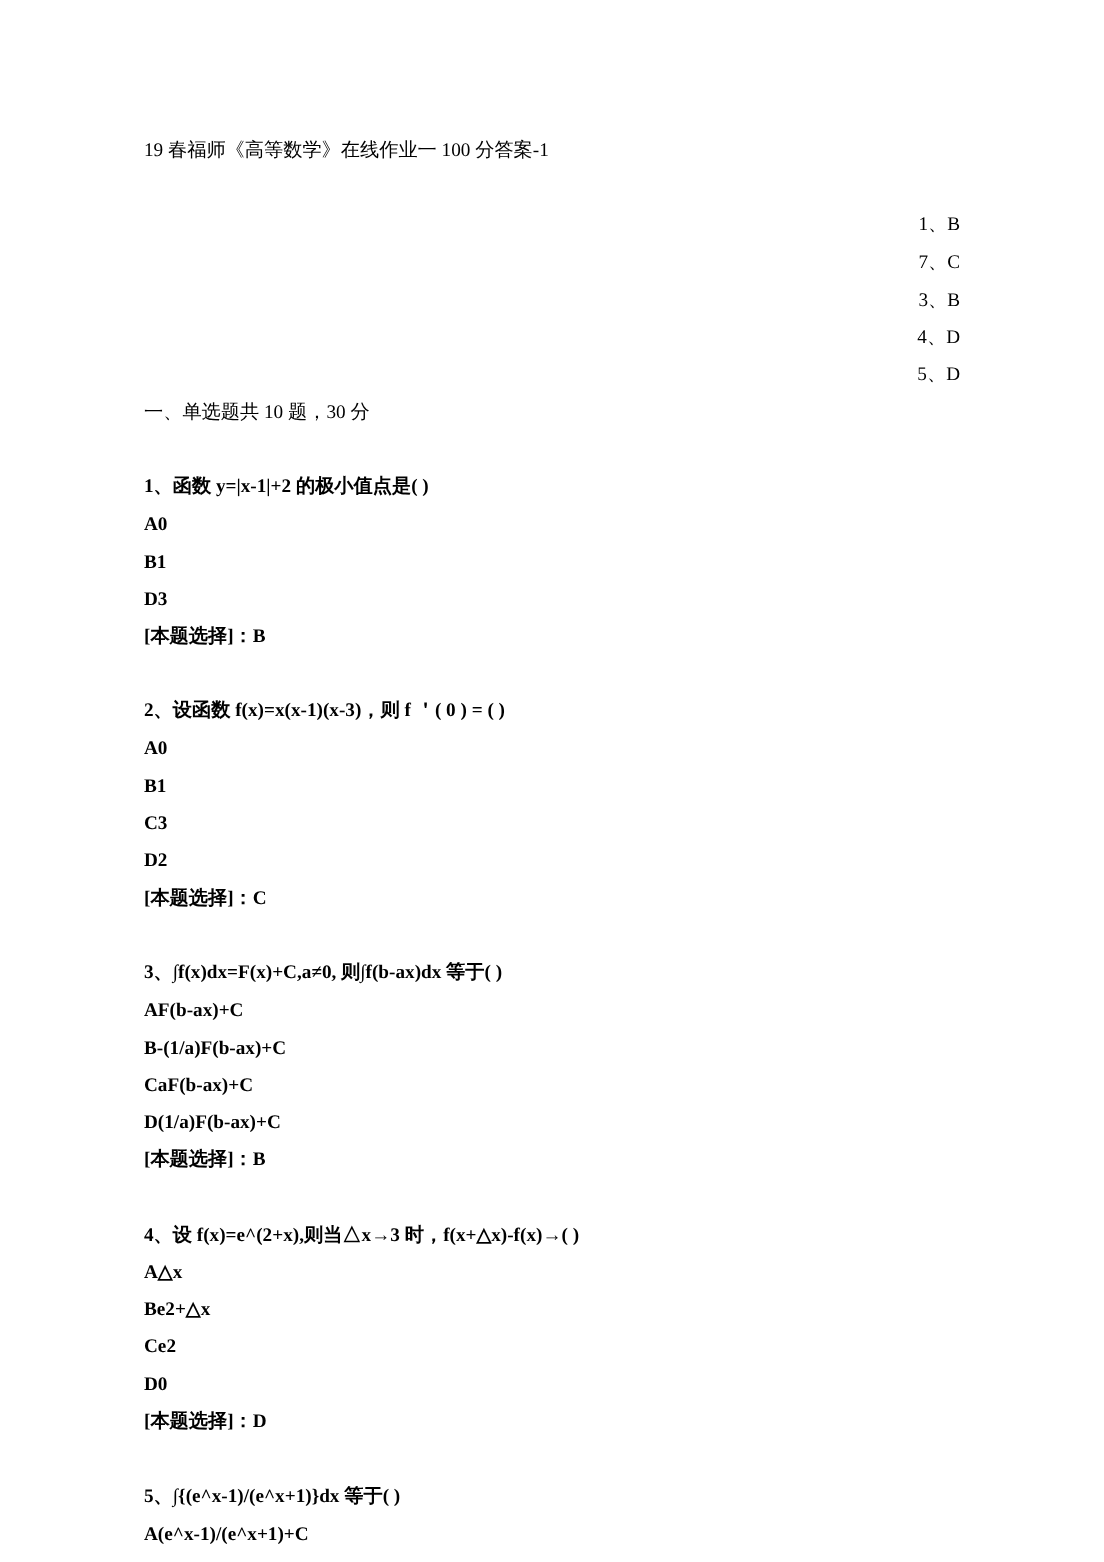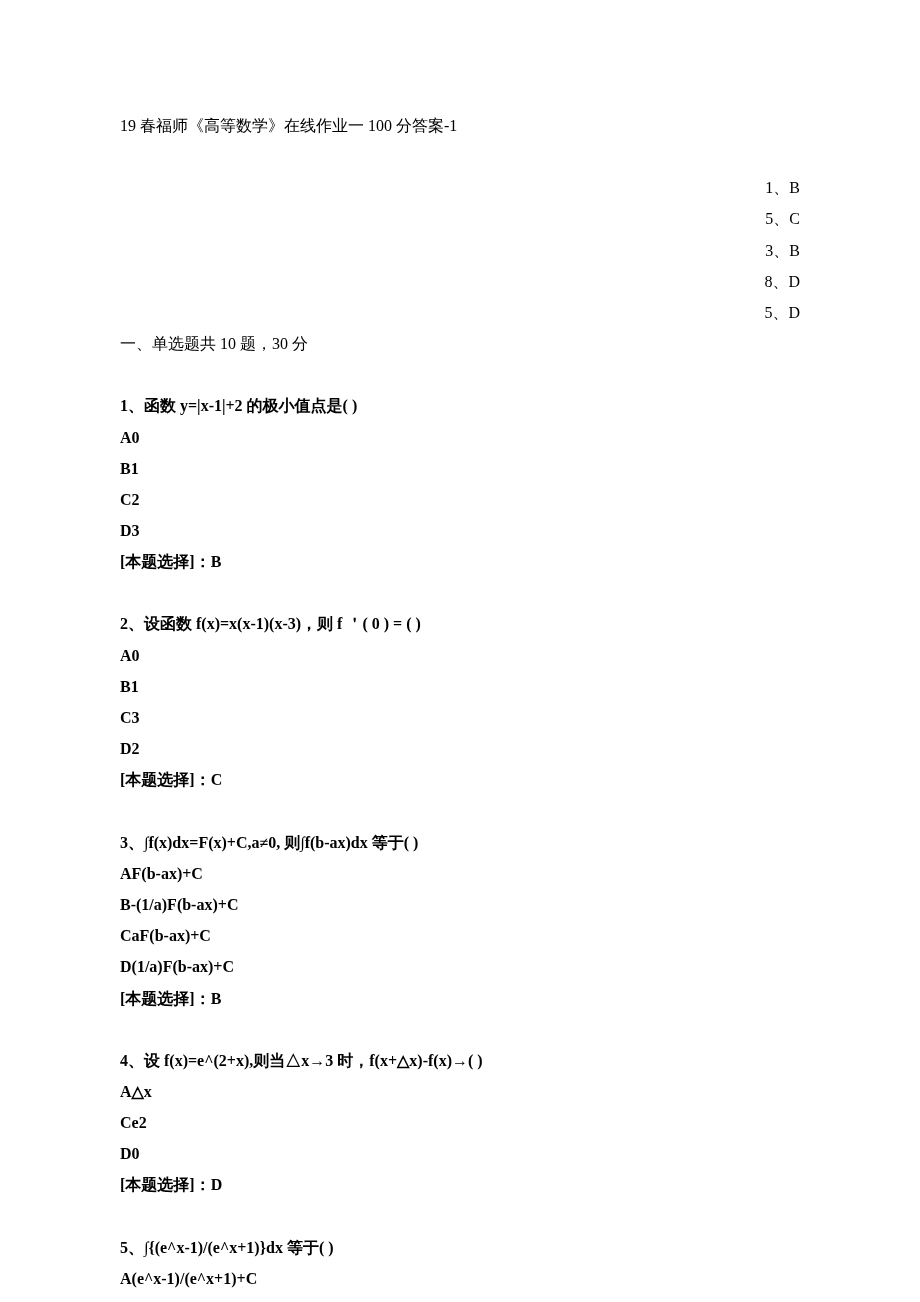--- a/index.html
+++ b/index.html
@@ -39,35 +39,34 @@
   </style>
 </head>
 <body>
 
 <div class="title">
   <div class="line">19 春福师《高等数学》在线作业一 100 分答案-1</div>
 </div>
 
 <div class="answer-key">
   <div class="line">1、B</div>
-  <div class="line">5、C</div>
+  <div class="line">7、C</div>
   <div class="line">3、B</div>
-  <div class="line">8、D</div>
+  <div class="line">4、D</div>
   <div class="line">5、D</div>
 </div>
 
 <div class="section-header">
   <div class="line">一、单选题共 10 题，30 分</div>
 </div>
 
 <div class="question-block">
   <div class="line">1、函数 y=|x-1|+2 的极小值点是( )</div>
   <div class="line">A0</div>
   <div class="line">B1</div>
-  <div class="line">C2</div>
   <div class="line">D3</div>
   <div class="line">[本题选择]：B</div>
 </div>
 
 <div class="question-block">
   <div class="line">2、设函数 f(x)=x(x-1)(x-3)，则 f ＇( 0 ) = ( )</div>
   <div class="line">A0</div>
   <div class="line">B1</div>
   <div class="line">C3</div>
   <div class="line">D2</div>
@@ -79,20 +78,21 @@
   <div class="line">AF(b-ax)+C</div>
   <div class="line">B-(1/a)F(b-ax)+C</div>
   <div class="line">CaF(b-ax)+C</div>
   <div class="line">D(1/a)F(b-ax)+C</div>
   <div class="line">[本题选择]：B</div>
 </div>
 
 <div class="question-block">
   <div class="line">4、设 f(x)=e^(2+x),则当△x→3 时，f(x+△x)-f(x)→( )</div>
   <div class="line">A△x</div>
+  <div class="line">Be2+△x</div>
   <div class="line">Ce2</div>
   <div class="line">D0</div>
   <div class="line">[本题选择]：D</div>
 </div>
 
 <div class="question-block">
   <div class="line">5、∫{(e^x-1)/(e^x+1)}dx 等于( )</div>
   <div class="line">A(e^x-1)/(e^x+1)+C</div>
 
 </div>

